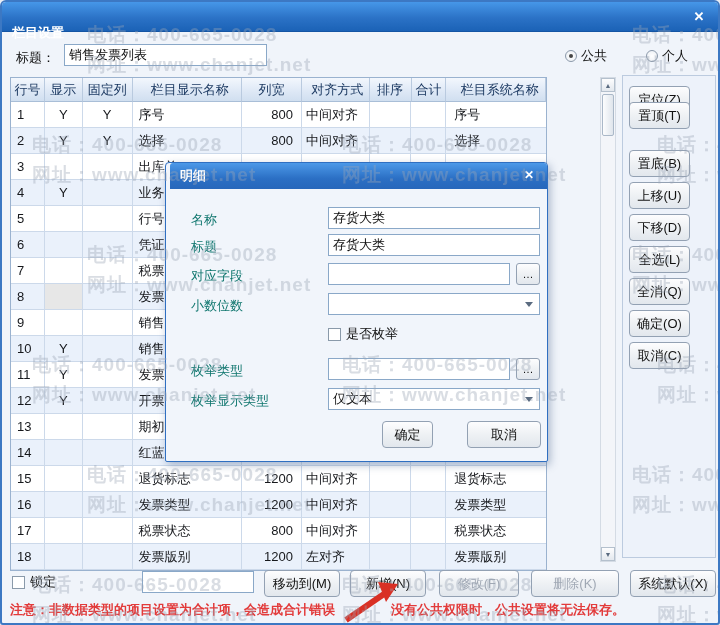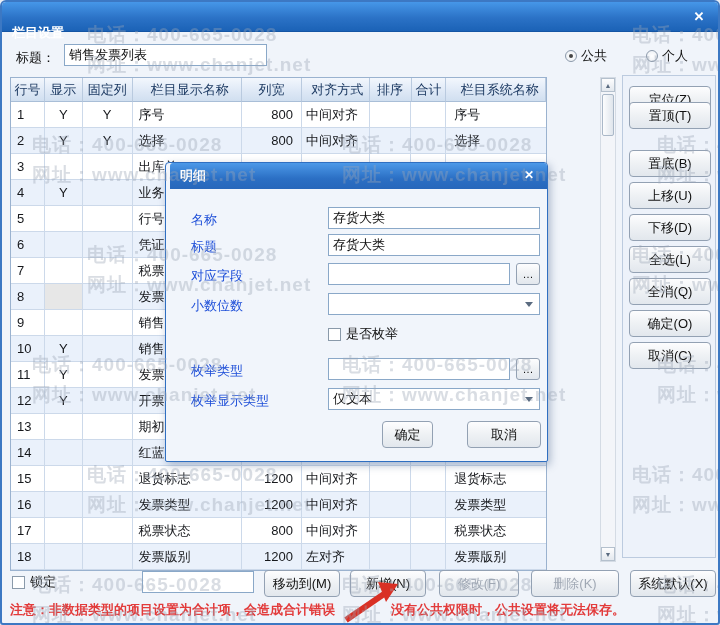--- a/index.html
+++ b/index.html
@@ -52,41 +52,41 @@
   .sb-thumb { position:absolute; left:1px; top:16px; width:12px; height:42px;
               background:linear-gradient(90deg,#fcfdfe,#dfe5ec); border:1px solid #aab8c8; border-radius:2px; }
 
   
   .sidepanel { position:absolute; left:620px; top:73px; width:94px; height:483px;
                background:#edf2fa; border:1px solid #bccbdf; }
   .btn { position:absolute; height:27px; background:linear-gradient(#fdfdfe,#eef1f4 50%,#e2e7ed);
          border:1px solid #93a1b3; border-radius:4px; font-size:13px; color:#111;
          display:flex; align-items:center; justify-content:center; cursor:pointer;
          font-family:"Liberation Sans",sans-serif; }
-  .side-btn { left:6px; width:82px; }
+  .side-btn { left:6px; width:61px; }
   .btn.disabled { color:#a0a8b4; }
 
   
   .check { position:absolute; display:flex; align-items:center; gap:5px; font-size:13px; color:#111; }
   .check .sq { width:13px; height:13px; border:1px solid #8a9aaa; background:#fff; }
 
   .notice { position:absolute; left:8px; top:599px; font-size:13px; font-weight:bold;
             color:#e23b3b; white-space:nowrap; }
   .notice .gap { display:inline-block; width:56px; }
 
   
   .modal { position:absolute; left:163px; top:160px; width:383px; height:300px;
            background:#f1f5fb; border:1px solid #2f6fc1; border-radius:4px 4px 2px 2px;
            box-shadow:2px 3px 8px rgba(30,60,110,.35); }
   .modal-title { position:absolute; left:4px; top:0; right:0; height:26px; border-radius:3px 3px 0 0;
            background:linear-gradient(#4c99e8,#2b6fc4 60%,#2767bb); display:flex; align-items:center; }
   .modal-title .t { color:#fff; font-size:13px; font-weight:bold; padding-left:10px; }
   .modal-close { position:absolute; right:10px; top:4px; width:16px; height:16px; color:#fff;
            font-weight:bold; font-size:12px; text-align:center; line-height:16px; cursor:pointer; }
-  .m-lbl { position:absolute; left:25px; font-size:13px; color:#1d4ed8; }
+  .m-lbl { position:absolute; left:25px; font-size:13px; color:#0f766e; }
   .m-input { position:absolute; left:162px; width:212px; height:22px; }
   .m-input.short { width:182px; }
   .dots-btn { position:absolute; left:350px; width:24px; height:22px; font-size:11px;
               border-radius:3px; }
   .select { position:absolute; left:162px; width:212px; height:22px; background:#fff;
             border:1px solid #8aa8c8; font-size:13px; display:flex; align-items:center;
             padding:0 4px; color:#111; }
   .select .arrow { position:absolute; right:6px; top:8px; width:0; height:0;
             border-left:4px solid transparent; border-right:4px solid transparent;
             border-top:5px solid #5a6b80; }

